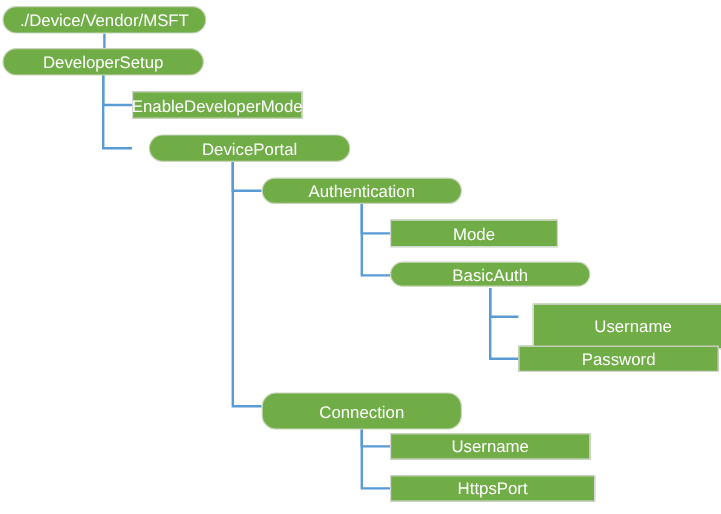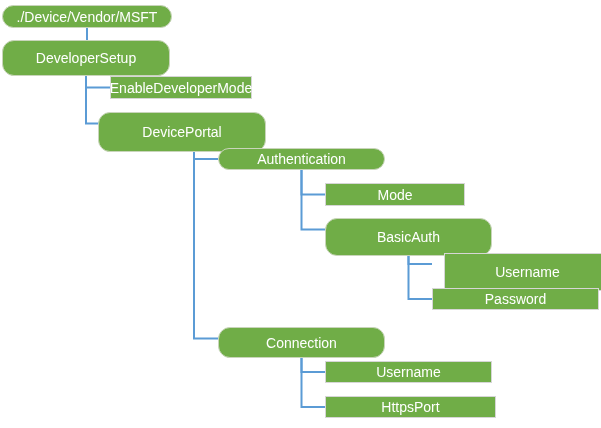--- a/index.html
+++ b/index.html
@@ -61,36 +61,36 @@
       <polyline points="301.5,169 301.5,229.5 325,229.5" fill="none" stroke="#5B9BD5" stroke-width="2"></polyline>
       <polyline points="408.5,240 408.5,264 432,264" fill="none" stroke="#5B9BD5" stroke-width="2"></polyline>
       <polyline points="408.5,240 408.5,299 432,299" fill="none" stroke="#5B9BD5" stroke-width="2"></polyline>
       <polyline points="301.5,349 301.5,372 325,372" fill="none" stroke="#5B9BD5" stroke-width="2"></polyline>
       <polyline points="301.5,349 301.5,407 325,407" fill="none" stroke="#5B9BD5" stroke-width="2"></polyline>
     </svg>
   <div id="nodes">
       <div class="node pill" style="left: 2px; top: 5px; width: 170px; height: 23px;">
         <span class="node-label">./Device/Vendor/MSFT</span>
       </div>
-      <div class="node pill" style="left: 2px; top: 40px; width: 168px; height: 36px;">
+      <div class="node pill" style="left: 2px; top: 40px; width: 168px; height: 23px;">
         <span class="node-label">DeveloperSetup</span>
       </div>
       <div class="node rect" style="left: 110px; top: 76px; width: 142px; height: 23px;">
         <span class="node-label">EnableDeveloperMode</span>
       </div>
-      <div class="node pill" style="left: 98px; top: 112px; width: 168px; height: 40px;">
+      <div class="node pill" style="left: 124px; top: 112px; width: 168px; height: 23px;">
         <span class="node-label">DevicePortal</span>
       </div>
       <div class="node pill" style="left: 218px; top: 148px; width: 167px; height: 22px;">
         <span class="node-label">Authentication</span>
       </div>
       <div class="node rect" style="left: 325px; top: 183px; width: 140px; height: 23px;">
         <span class="node-label">Mode</span>
       </div>
-      <div class="node pill" style="left: 325px; top: 218px; width: 167px; height: 38px;">
+      <div class="node pill" style="left: 325px; top: 218px; width: 167px; height: 21px;">
         <span class="node-label">BasicAuth</span>
       </div>
       <div class="node rect" style="left: 444px; top: 253px; width: 167px; height: 38px;">
         <span class="node-label">Username</span>
       </div>
       <div class="node rect" style="left: 432px; top: 288px; width: 167px; height: 22px;">
         <span class="node-label">Password</span>
       </div>
       <div class="node pill" style="left: 218px; top: 327px; width: 167px; height: 31px;">
         <span class="node-label">Connection</span>

